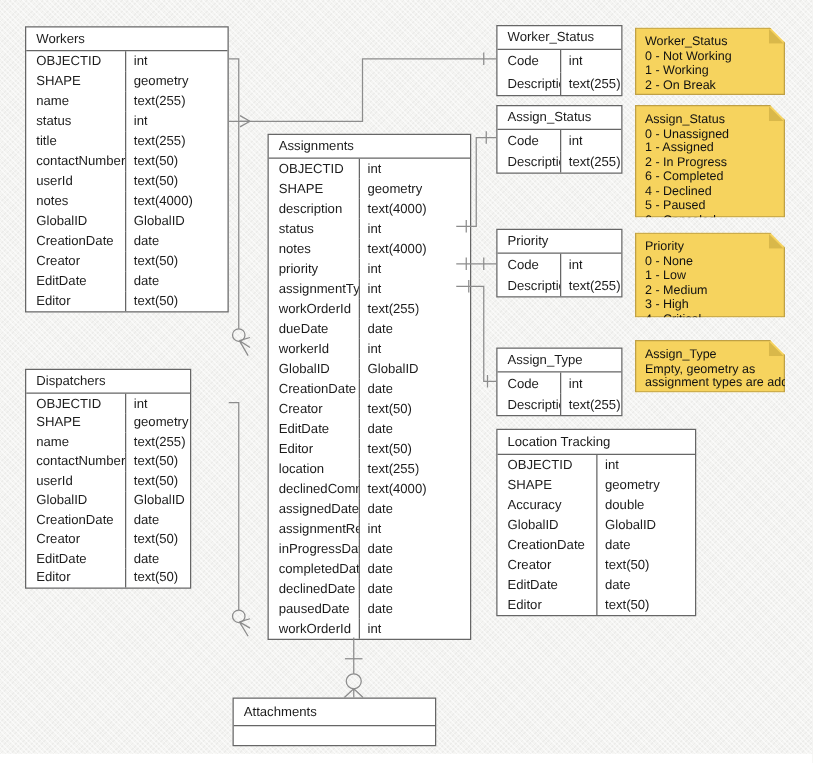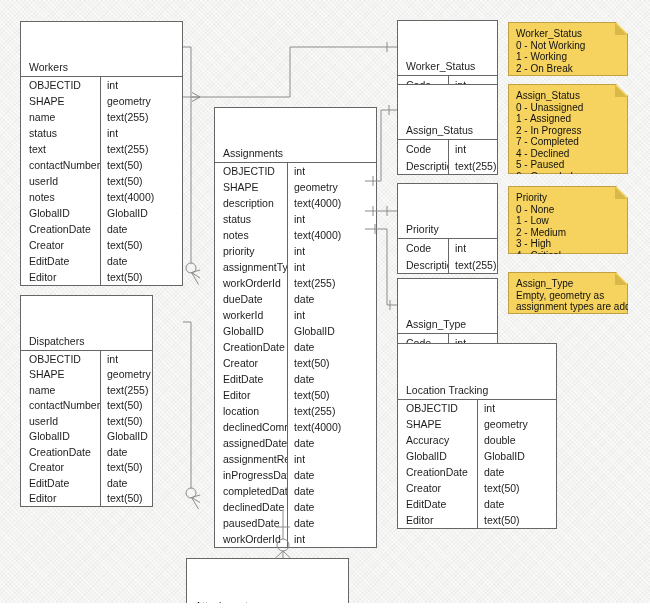--- a/index.html
+++ b/index.html
@@ -21,21 +21,21 @@
   }
   .bottom-strip{position:absolute;left:0;top:603px;width:650px;height:12px;background:#ffffff}
 
   
   .er-table{
     position:absolute;background:#ffffff;border:1px solid var(--table-border);
     font-size:10.5px;color:#1c1c1c;
   }
   .er-title{
     height:19px;border-bottom:1px solid var(--table-border);
-    display:flex;align-items:center;padding-left:8px;white-space:nowrap;margin-top:36px;
+    display:flex;align-items:center;padding-left:8px;white-space:nowrap;
   }
   .er-row{display:flex;align-items:stretch;height:var(--rh);white-space:nowrap}
   .er-name{
     width:var(--col);border-right:1px solid var(--table-border);
     display:flex;align-items:center;padding-left:8px;overflow:hidden;
   }
   .er-type{display:flex;align-items:center;padding-left:6px;overflow:hidden}
 
   #t-workers          {left:20px; top:21px; width:163px; --col:80px; --rh:16px}
   #t-dispatchers      {left:20px; top:295px;width:133px; --col:80px; --rh:15.5px}
@@ -90,21 +90,21 @@
         </div>
         <div class="er-row">
           <span class="er-name">name</span>
           <span class="er-type">text(255)</span>
         </div>
         <div class="er-row">
           <span class="er-name">status</span>
           <span class="er-type">int</span>
         </div>
         <div class="er-row">
-          <span class="er-name">text</span>
+          <span class="er-name">title</span>
           <span class="er-type">text(255)</span>
         </div>
         <div class="er-row">
           <span class="er-name">contactNumber</span>
           <span class="er-type">text(50)</span>
         </div>
         <div class="er-row">
           <span class="er-name">userId</span>
           <span class="er-type">text(50)</span>
         </div>
@@ -392,21 +392,21 @@
       </div>
   </div>
 
   <div class="note" id="n-assign-status">
     <div class="fold"></div>
     <div>Assign_Status</div>
     <div>
         <div>0 - Unassigned</div>
         <div>1 - Assigned</div>
         <div>2 - In Progress</div>
-        <div>7 - Completed</div>
+        <div>6 - Completed</div>
         <div>4 - Declined</div>
         <div>5 - Paused</div>
         <div>6 - Canceled</div>
       </div>
   </div>
 
   <div class="note" id="n-priority">
     <div class="fold"></div>
     <div>Priority</div>
     <div>

